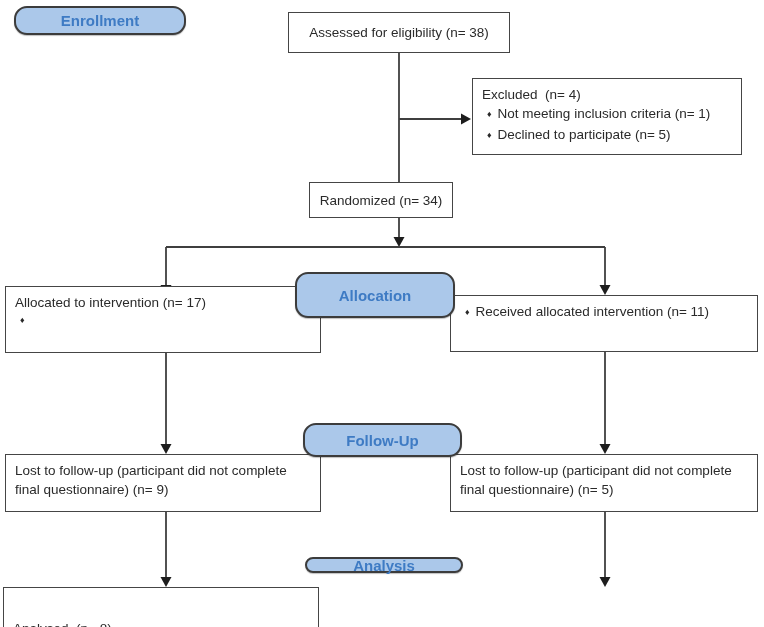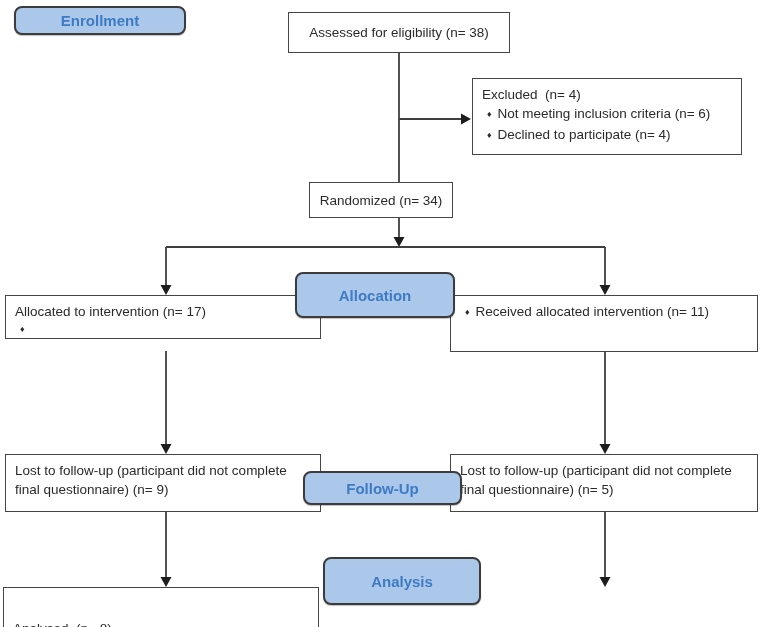--- a/index.html
+++ b/index.html
@@ -58,21 +58,21 @@
     font-size: 9px;
     flex: 0 0 auto;
     margin: 0 6px 0 5px;
     transform: translateY(-1px);
   }
   .badge {
     position: absolute;
     box-sizing: border-box;
     background: var(--badge-fill, #abc8ea);
     border: 2px solid var(--badge-border, #3c3c3c);
-    border-radius: 8px;
+    border-radius: 13px;
     color: var(--badge-text, #3e7bc4);
     font-size: 15px;
     font-weight: bold;
     display: flex;
     align-items: center;
     justify-content: center;
     z-index: 3;
     box-shadow: 0 1px 1px rgba(0,0,0,0.25);
   }
 </style>
@@ -103,44 +103,44 @@
     <polygon points="605,454 599.5,444 610.5,444"></polygon>
 
     <line x1="166" y1="511" x2="166" y2="578"></line>
     <polygon points="166,587 160.5,577 171.5,577"></polygon>
     <line x1="605" y1="511" x2="605" y2="578"></line>
     <polygon points="605,587 599.5,577 610.5,577"></polygon>
   </svg>
 
   <div class="badge" style="left:14px; top:6px; width:172px; height:29px;">Enrollment</div>
   <div class="badge" style="left:295px; top:272px; width:160px; height:46px;">Allocation</div>
-  <div class="badge" style="left:303px; top:423px; width:159px; height:34px;margin-top:48px;">Follow-Up</div>
-  <div class="badge" style="left:323px; top:557px; width:158px; height:48px;">Analysis</div>
+  <div class="badge" style="left:303px; top:423px; width:159px; height:34px;">Follow-Up</div>
+  <div class="badge" style="left:305px; top:557px; width:158px; height:16px;">Analysis</div>
 
   <div class="box center" style="left:288px; top:12px; width:222px; height:41px;">
     <span>Assessed for eligibility (n= 38)</span>
   </div>
 
   <div class="box pad" style="left:472px; top:78px; width:270px; height:77px;">
     <div>Excluded &nbsp;(n= 4)</div>
     <div class="bullet">
       <span class="marker">♦</span>
-      <span>Not meeting inclusion criteria (n= 6)</span>
+      <span>Not meeting inclusion criteria (n= 1)</span>
     </div>
     <div class="bullet">
       <span class="marker">♦</span>
-      <span>Declined to participate (n= 4)</span>
+      <span>Declined to participate (n= 5)</span>
     </div>
   </div>
 
   <div class="box center" style="left:309px; top:182px; width:144px; height:36px;">
     <span>Randomized (n= 34)</span>
   </div>
 
-  <div class="box pad" style="left:5px; top:295px; width:316px; height:44px;">
+  <div class="box pad" style="left:5px; top:286px; width:316px; height:67px;">
     <div>Allocated to intervention (n= 17)</div>
     <div class="bullet">
       <span class="marker">♦</span>
     </div>
   </div>
 
   <div class="box pad" style="left:450px; top:295px; width:308px; height:57px;">
     <div class="bullet">
       <span class="marker">♦</span>
       <span>Received allocated intervention (n= 11)</span>

